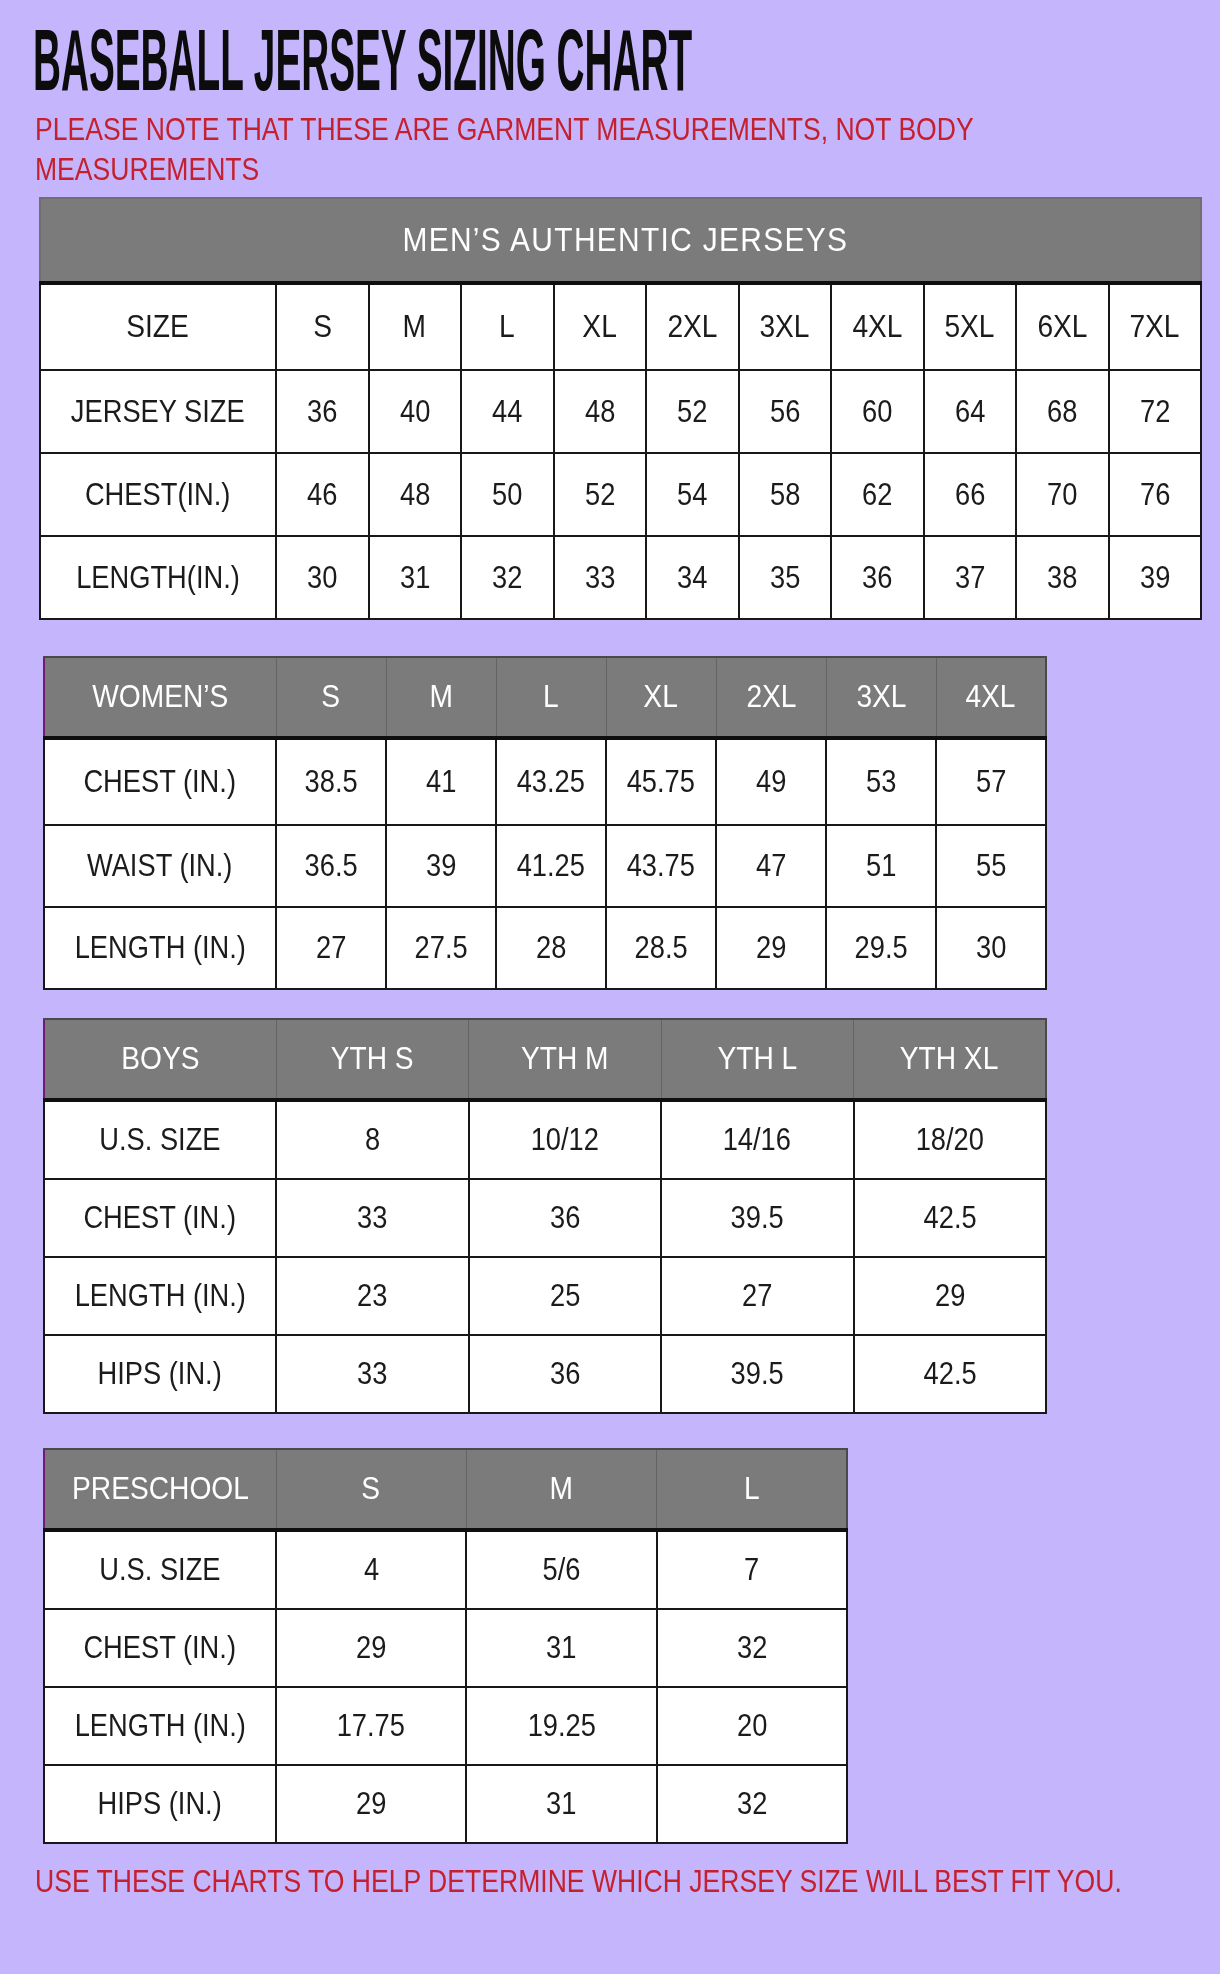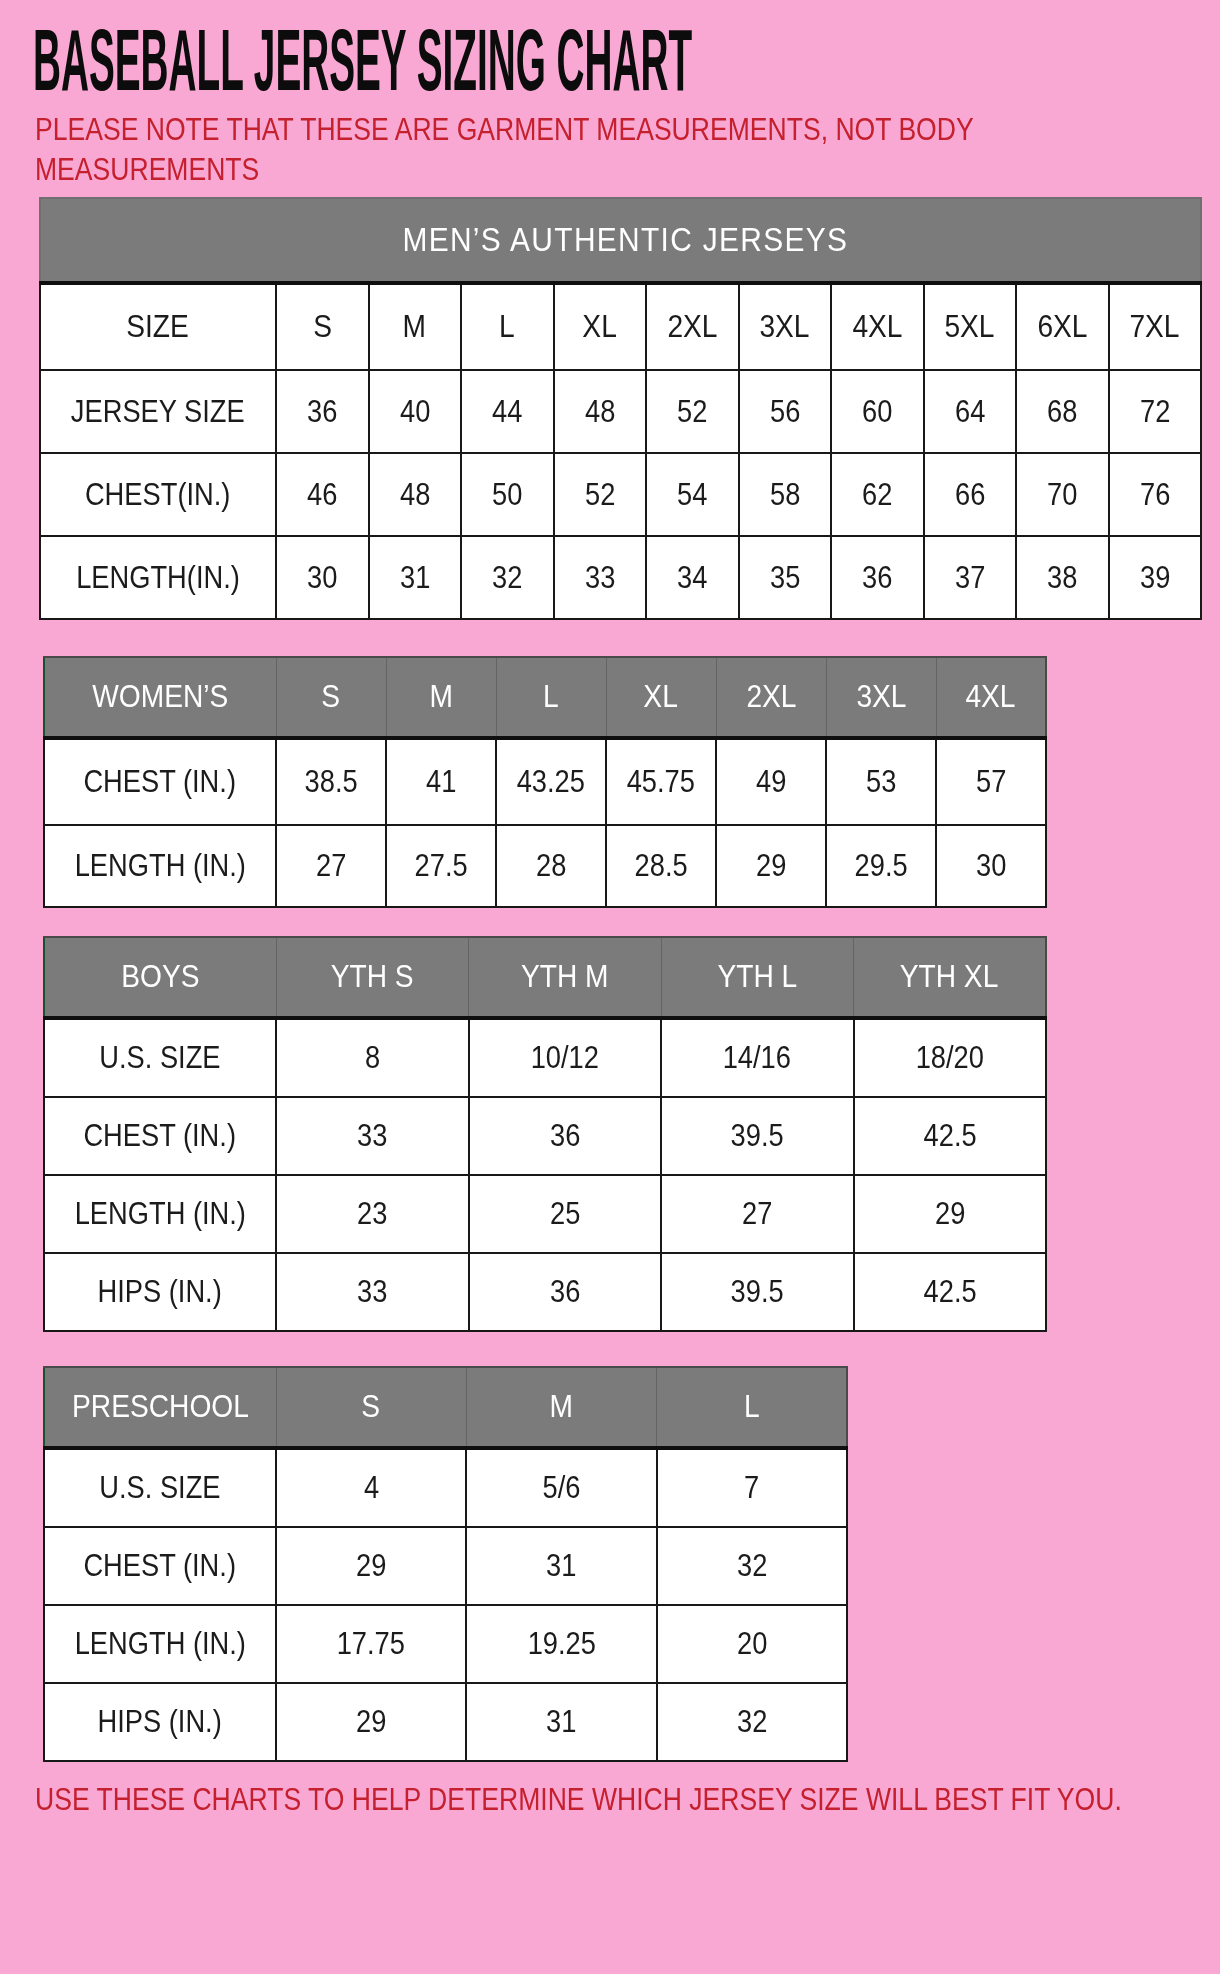--- a/index.html
+++ b/index.html
@@ -1,18 +1,18 @@
 <!DOCTYPE html>
 <html style="--header-gray: #7b7b7b; --accent-red: #c5202e; --border-black: #181818;"><head>
 <meta charset="utf-8">
 <style>
   html,body { margin:0; padding:0; background:#ffffff; }
   .page {
     position:relative; width:1220px; height:1974px; overflow:hidden;
-    background:#f9a8d4; font-family:"Liberation Sans", sans-serif; color:#1b1b1b;
+    background:#c4b5fd; font-family:"Liberation Sans", sans-serif; color:#1b1b1b;
   }
   
   .title {
     margin:24px 0 0 33px; font-size:88px; line-height:0.82; font-weight:700;
     white-space:nowrap; transform:scaleX(0.44); transform-origin:left center;
     color:#0c0c0c; letter-spacing:0px;
   }
   .note, .footer {
     color:var(--accent-red,#c5202e); font-size:32px; line-height:1.23; font-weight:400;
     transform:scaleX(0.83); transform-origin:left top; white-space:nowrap;
@@ -36,21 +36,21 @@
   }
   tr.banner .cn { color:#ffffff; font-size:34px; letter-spacing:1.5px; }
   
   tr.phead th { height:84px; background:#ffffff; }
   tr.phead .cn { font-size:32px; }
   
   tr.ghead th {
     height:78px; background:var(--header-gray,#7b7b7b);
     border:1px solid #646464; border-top:2px solid #4a4a4a; border-bottom:4px solid #0f0f0f;
   }
-  tr.ghead th:first-child { border-left:2px solid #14532d; }
+  tr.ghead th:first-child { border-left:2px solid #701a75; }
   tr.ghead th:last-child  { border-right:2px solid #4a4a4a; }
   tr.ghead .cn { color:#ffffff; font-size:32px; }
   
   .t-mens tbody td      { height:81px;margin-top:48px; }
   .t-womens tbody td    { height:80px; }
   .t-womens tbody tr:first-child td { height:84px; }
   .t-boys tbody td      { height:76px; }
   .t-preschool tbody td { height:76px; }
   
   .t-mens      { margin:8px  0 0 39px; width:1163px; }
@@ -173,20 +173,30 @@
           <td><span class="cn">CHEST (IN.)</span></td>
           <td><span class="cn">38.5</span></td>
           <td><span class="cn">41</span></td>
           <td><span class="cn">43.25</span></td>
           <td><span class="cn">45.75</span></td>
           <td><span class="cn">49</span></td>
           <td><span class="cn">53</span></td>
           <td><span class="cn">57</span></td>
         </tr>
         <tr>
+          <td><span class="cn">WAIST (IN.)</span></td>
+          <td><span class="cn">36.5</span></td>
+          <td><span class="cn">39</span></td>
+          <td><span class="cn">41.25</span></td>
+          <td><span class="cn">43.75</span></td>
+          <td><span class="cn">47</span></td>
+          <td><span class="cn">51</span></td>
+          <td><span class="cn">55</span></td>
+        </tr>
+        <tr>
           <td><span class="cn">LENGTH (IN.)</span></td>
           <td><span class="cn">27</span></td>
           <td><span class="cn">27.5</span></td>
           <td><span class="cn">28</span></td>
           <td><span class="cn">28.5</span></td>
           <td><span class="cn">29</span></td>
           <td><span class="cn">29.5</span></td>
           <td><span class="cn">30</span></td>
         </tr>
       </tbody>

